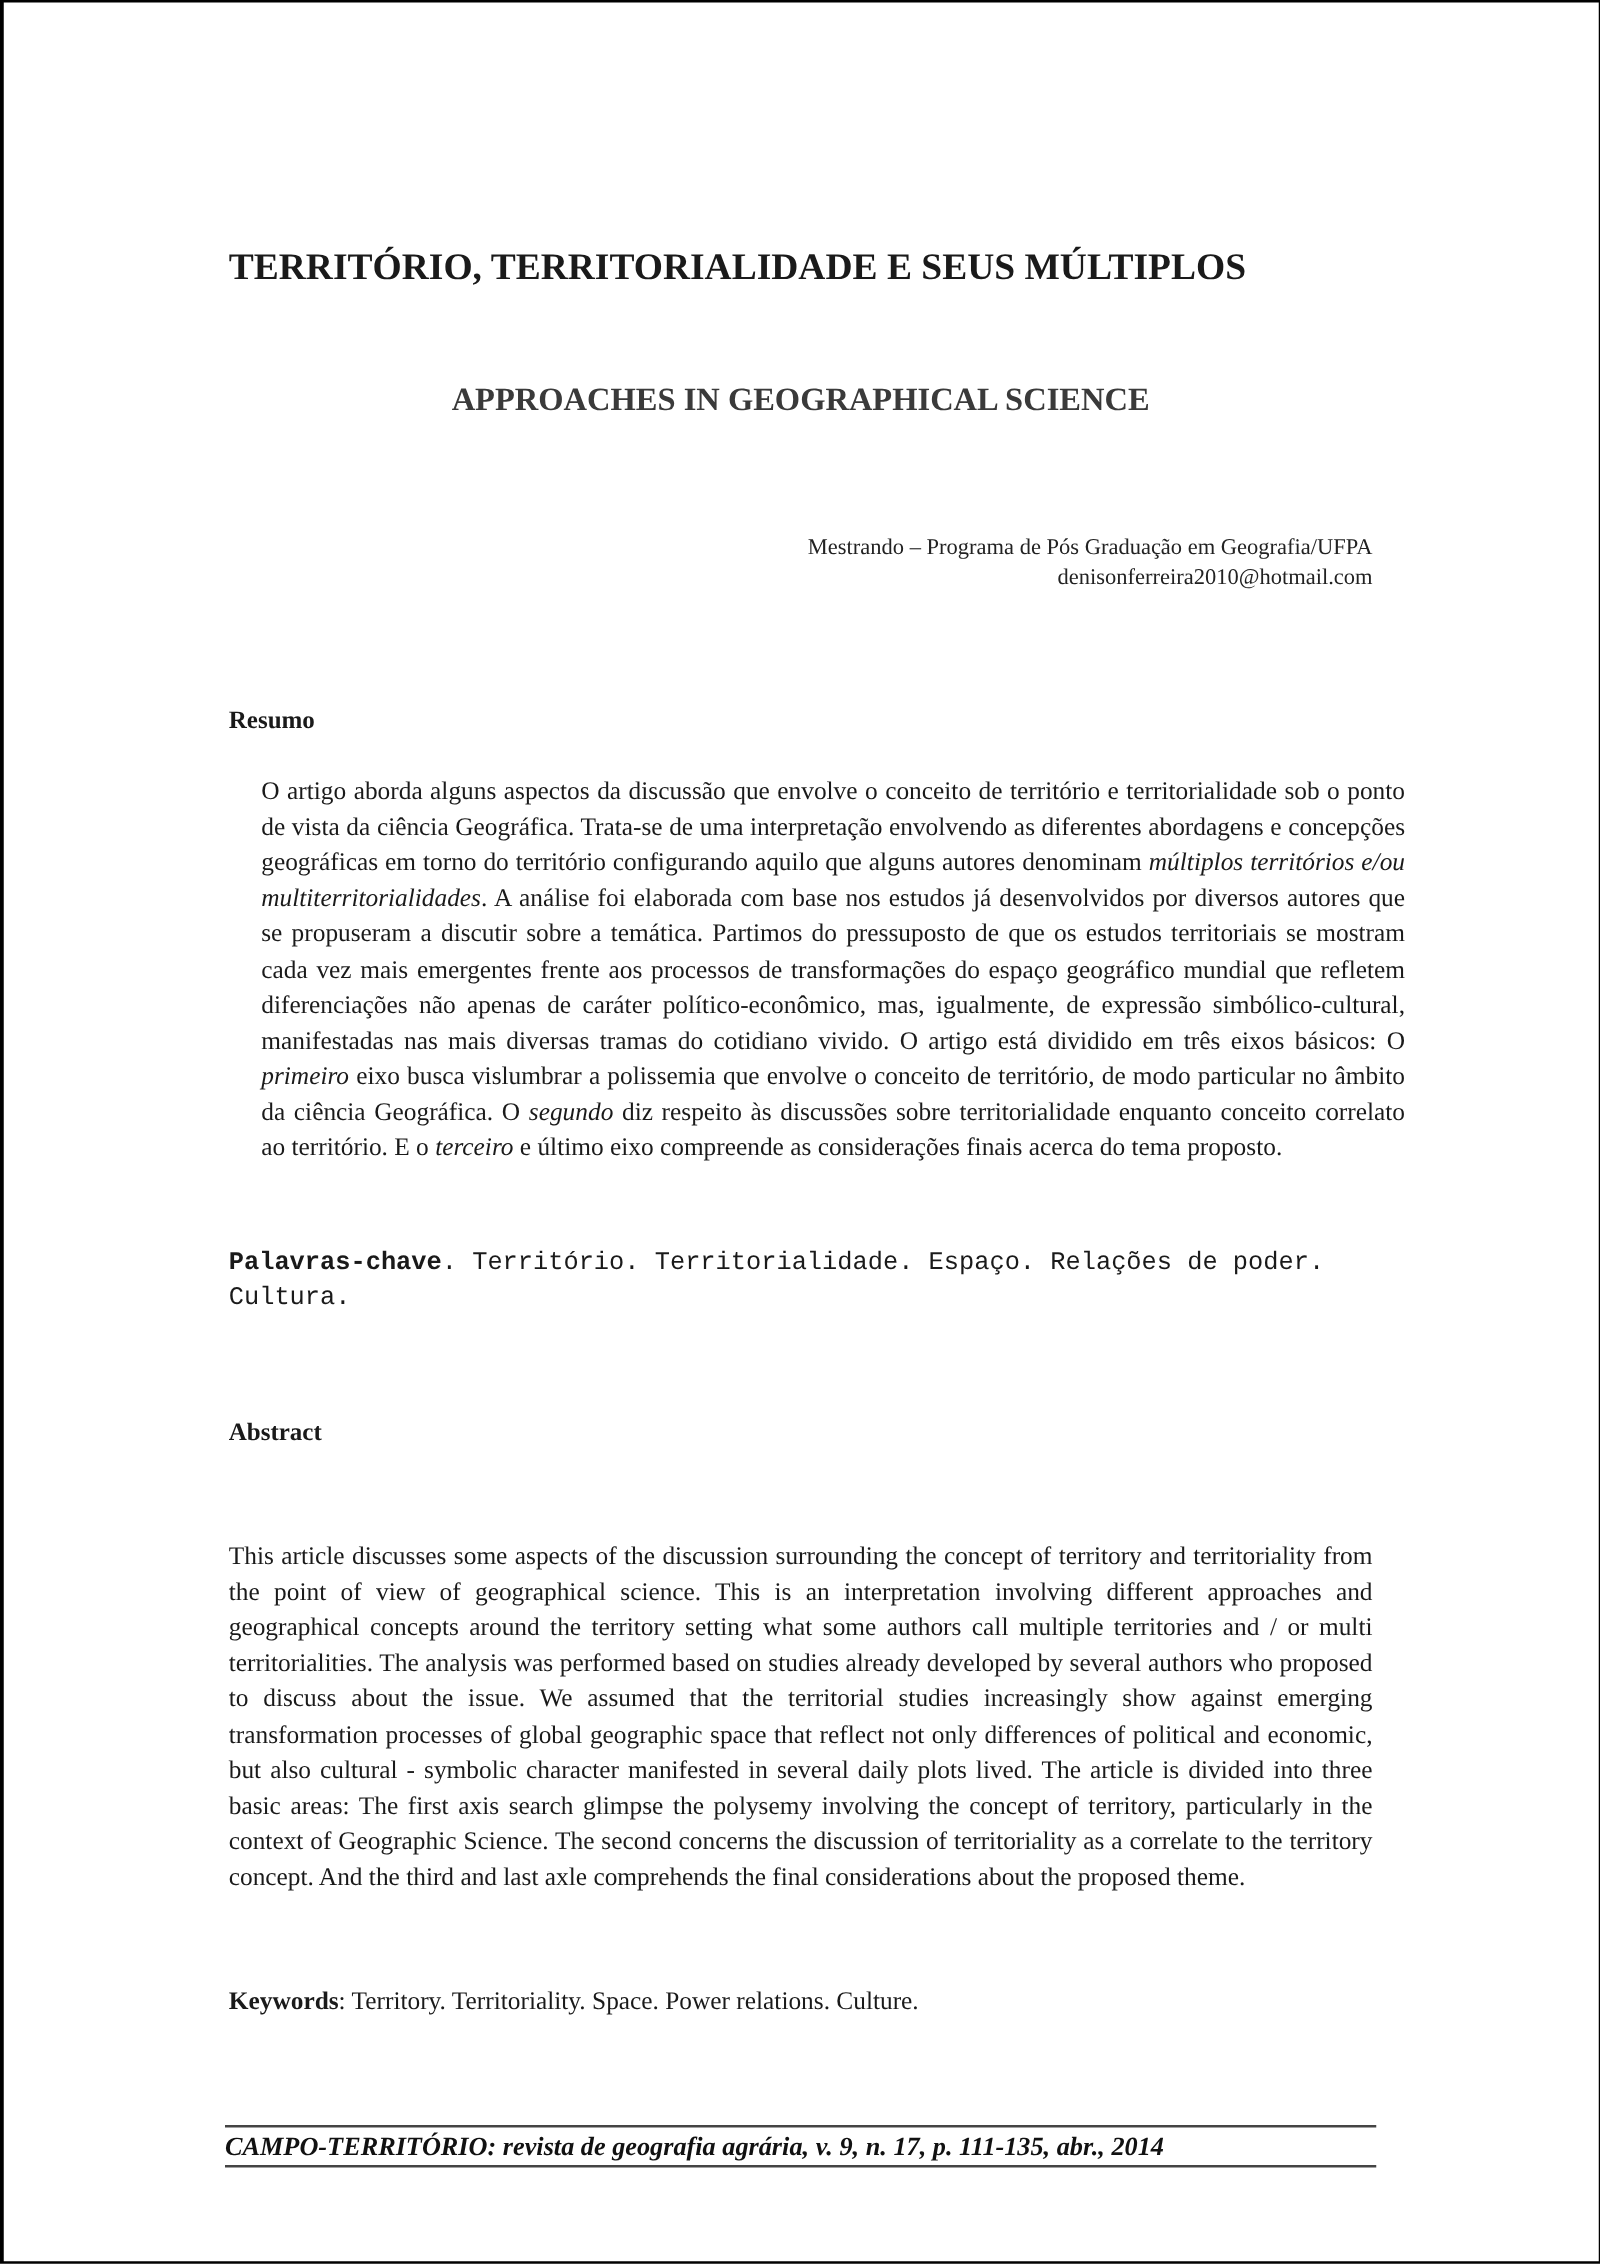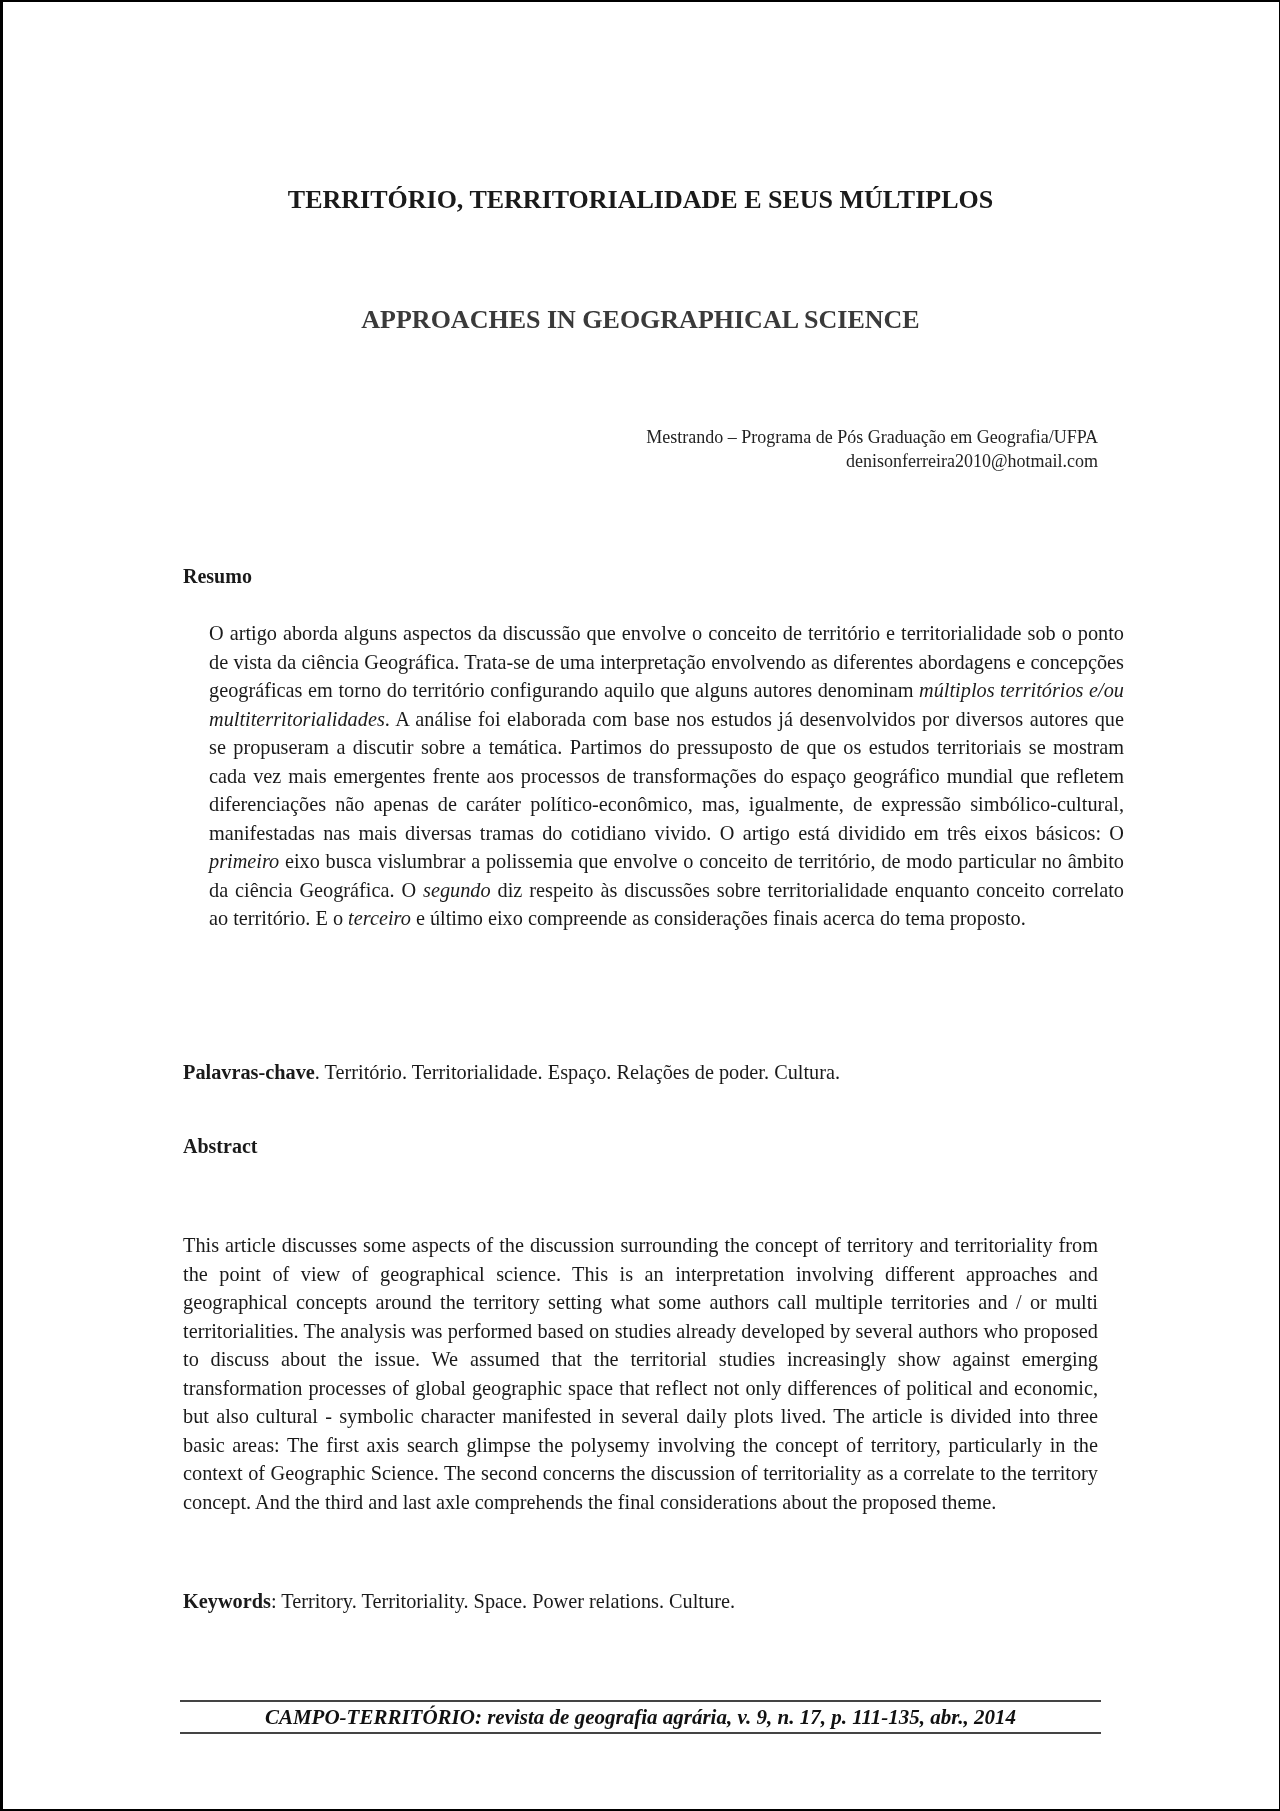--- a/index.html
+++ b/index.html
@@ -25,24 +25,23 @@
     border-bottom: 3px solid #000;
     box-sizing: content-box;
     pointer-events: none;
   }
   .column {
     position: absolute;
     left: 183px;
     width: 915px;
   }
   .title-pt {
-    top: 181px;
-    text-align: center;
+    top: 195px;
     font-weight: bold;
-    font-size: 26px;
+    font-size: 30px;
     line-height: 37px;
     color: #1a1a1a;
   }
   .title-en {
     top: 301px;
     text-align: center;
     font-weight: bold;
     font-size: 26px;
     line-height: 37px;
     color: #3a3a3a;
@@ -76,40 +75,39 @@
   }
   .body-text i { font-style: italic; }
   .kw-line {
     font-size: 20.3px;
     line-height: 28px;
     color: #1a1a1a;
   }
   .kw-label { font-weight: bold; }
   .resumo-heading { top: 563px; }
   .resumo-body { top: 619px; margin-left: 26px; }
-  .palavras { top: 1058px; }
+  .palavras { top: 997px; font-family: Liberation Mono, monospace; }
   .abstract-heading { top: 1133px; }
   .abstract-body { top: 1187px; margin-top: 44px; }
   .keywords { top: 1587px; }
 
   .footer-rule {
     position: absolute;
     left: 180px;
     width: 921px;
     height: 2px;
     background: #444;
   }
   .footer-rule.top { top: 1700px; }
   .footer-rule.bottom { top: 1732px; }
   .footer-text {
     position: absolute;
     left: 180px;
     width: 921px;
     top: 1703px;
-    text-align: center;
     font-style: italic;
     font-weight: bold;
     font-size: 21px;
     line-height: 28px;
     color: #111;
   }
 </style>
 </head>
 <body>
 

